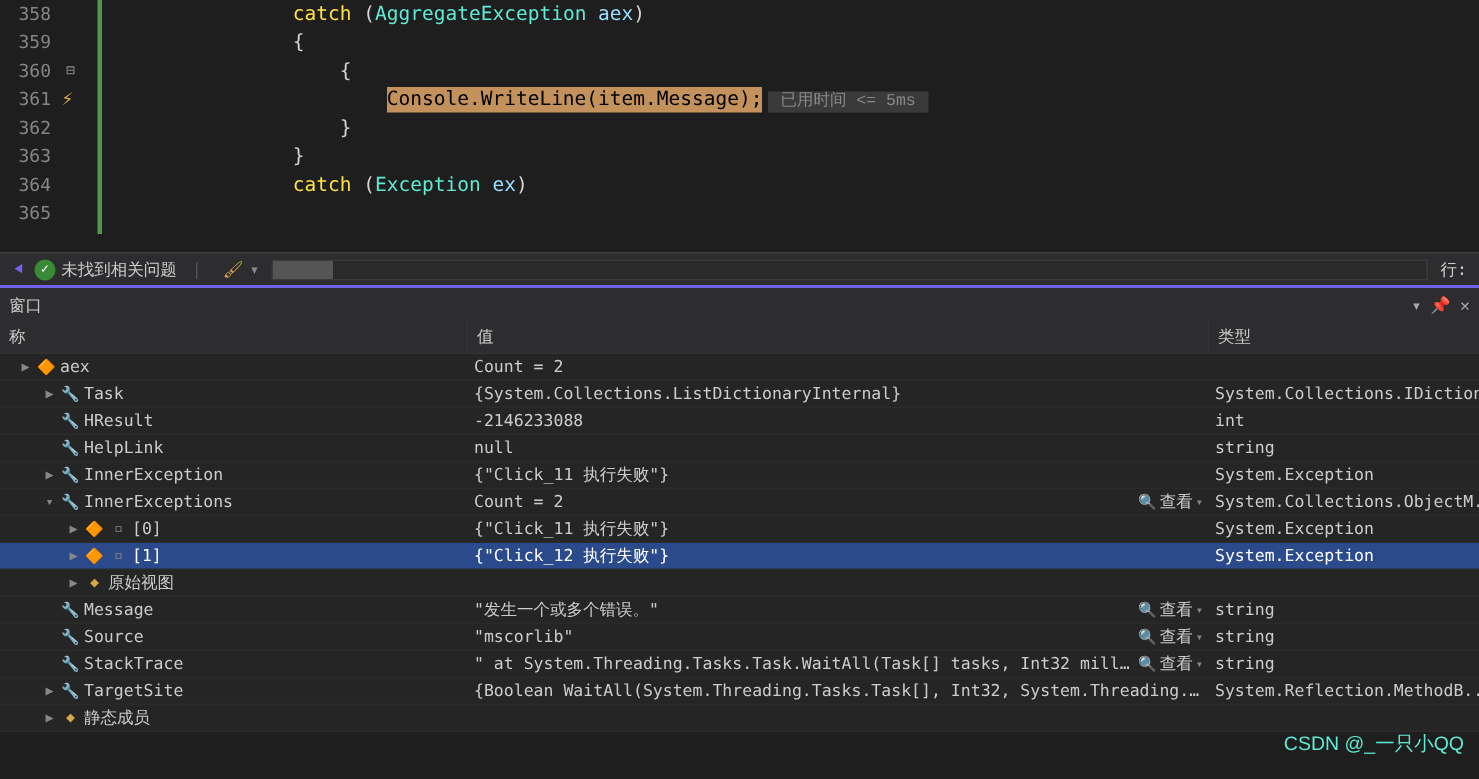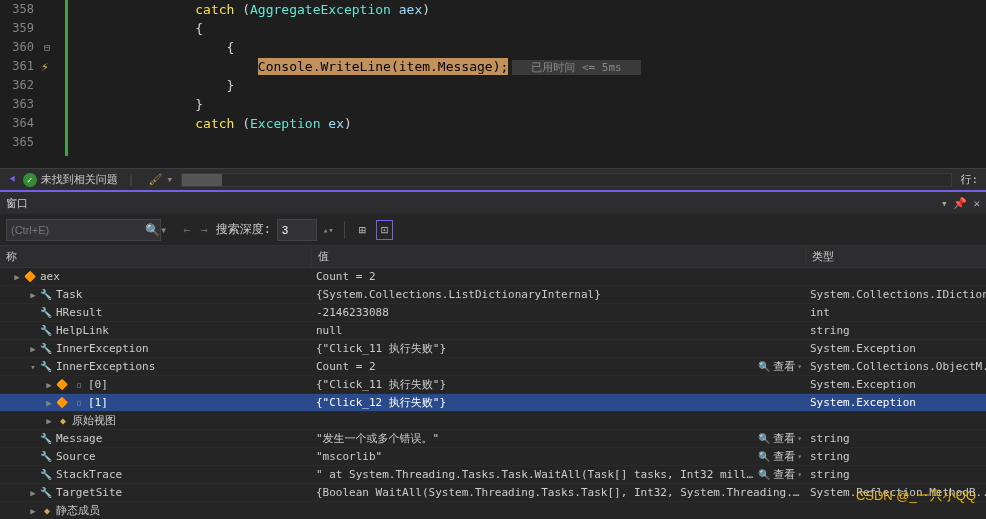--- a/index.html
+++ b/index.html
@@ -9,21 +9,21 @@
 .fold-col { width:25px; position:relative; }
 .fold-icon { position:absolute; left:4px; color:#888; font-size:10px; }
 .code { flex:1; line-height:19px; font-size:13px; position:relative; }
 .code-line { height:19px; white-space:pre; padding-left:5px; }
 .green-bar { position:absolute; left:0; top:0; width:3px; height:156px; background:#4d9a4d; }
 .kw { color:#fde047; }
 .type { color:#5eead4; }
 .ident { color:#9cdcfe; }
 .punc { color:#d4d4d4; }
 .hl-call { background:#c3915b; color:#000; padding:1px 0; }
-.hint { background:#3a3a3a; color:#888; font-size:11px; padding:1px 19px; margin-left:4px; }
+.hint { background:#3a3a3a; color:#888; font-size:11px; padding:1px 8px; margin-left:4px;font-family:Liberation Mono, monospace; }
 .status { height:22px; background:#2d2d30; border-top:1px solid #3e3e3e; display:flex; align-items:center; padding:0 8px; font-size:11px; }
 .issues-ico { width:14px; height:14px; border-radius:50%; background:#388a34; color:#fff; display:inline-flex; align-items:center; justify-content:center; font-size:9px; margin-right:4px; }
 .status-sep { margin:0 10px; color:#555; }
 .brush-ico { color:#d6a94a; margin:0 4px; }
 .scroll-track { flex:1; height:14px; background:#2a2a2a; border:1px solid #3a3a3a; margin:0 8px; position:relative; }
 .scroll-thumb { position:absolute; left:0; width:40px; height:100%; background:#555; }
 .panel { background:#252526; border-top:2px solid #7160e8; }
 .panel-title { height:22px; display:flex; align-items:center; padding:0 6px; font-size:11px; position:relative; background:#2d2d30; }
 .panel-tools { position:absolute; right:6px; display:flex; gap:6px; color:#aaa; }
 .toolbar { height:32px; display:flex; align-items:center; padding:0 6px; gap:6px; background:#252526; border-bottom:1px solid #333; }
@@ -47,21 +47,21 @@
 .exp { width:10px; display:inline-block; color:#888; font-size:9px; text-align:center; }
 .ico { width:14px; height:14px; display:inline-flex; align-items:center; justify-content:center; font-size:10px; }
 .ico-prop { color:#b0b0b0; }
 .ico-bug { color:#e8a33d; }
 .ico-cls { color:#d6a94a; }
 .ico-brackets { color:#888; }
 .view-btn { color:#ccc; font-size:11px; display:flex; align-items:center; gap:2px; }
 .lens { font-size:10px; }
 .drop { font-size:8px; color:#888; }
 .indent { display:inline-block; }
-.watermark { position:absolute; bottom:14px; right:10px; color:#eab308; font-size:13px; font-family:Arial; }
+.watermark { position:absolute; bottom:14px; right:10px; color:#5eead4; font-size:13px; font-family:Arial; }
 </style>
 </head>
 <body>
 
 <div class="editor">
   <div class="gutter" id="gutter">
       <div style="height: 19px;">358</div>
       <div style="height: 19px;">359</div>
       <div style="height: 19px;">360</div>
       <div style="height: 19px;">361</div>
@@ -100,32 +100,20 @@
 
 <div class="panel">
   <div class="panel-title">
     <span>窗口</span>
     <div class="panel-tools">
       <span>▾</span>
       <span>📌</span>
       <span>✕</span>
     </div>
   </div>
-  <div class="toolbar">
-    <input class="search-box" placeholder="(Ctrl+E)" style="">
-    <span class="search-ico">🔍▾</span>
-    <span class="nav-arr">←</span>
-    <span class="nav-arr">→</span>
-    <span>搜索深度:</span>
-    <input class="depth-box" value="3" style="">
-    <span style="color:#888;font-size:9px;">▴▾</span>
-    <span class="tb-sep"></span>
-    <span class="tb-btn">⊞</span>
-    <span class="tb-btn sel">⊡</span>
-  </div>
   <div class="grid-head">
     <div class="col-name">称</div>
     <div class="col-value">值</div>
     <div class="col-type">类型</div>
   </div>
   <div class="grid-body" id="gridbody">
       <div class="row">
         <div class="c-name">
           <span class="indent" style="width:8px"></span>
           <span class="exp">▶</span>

